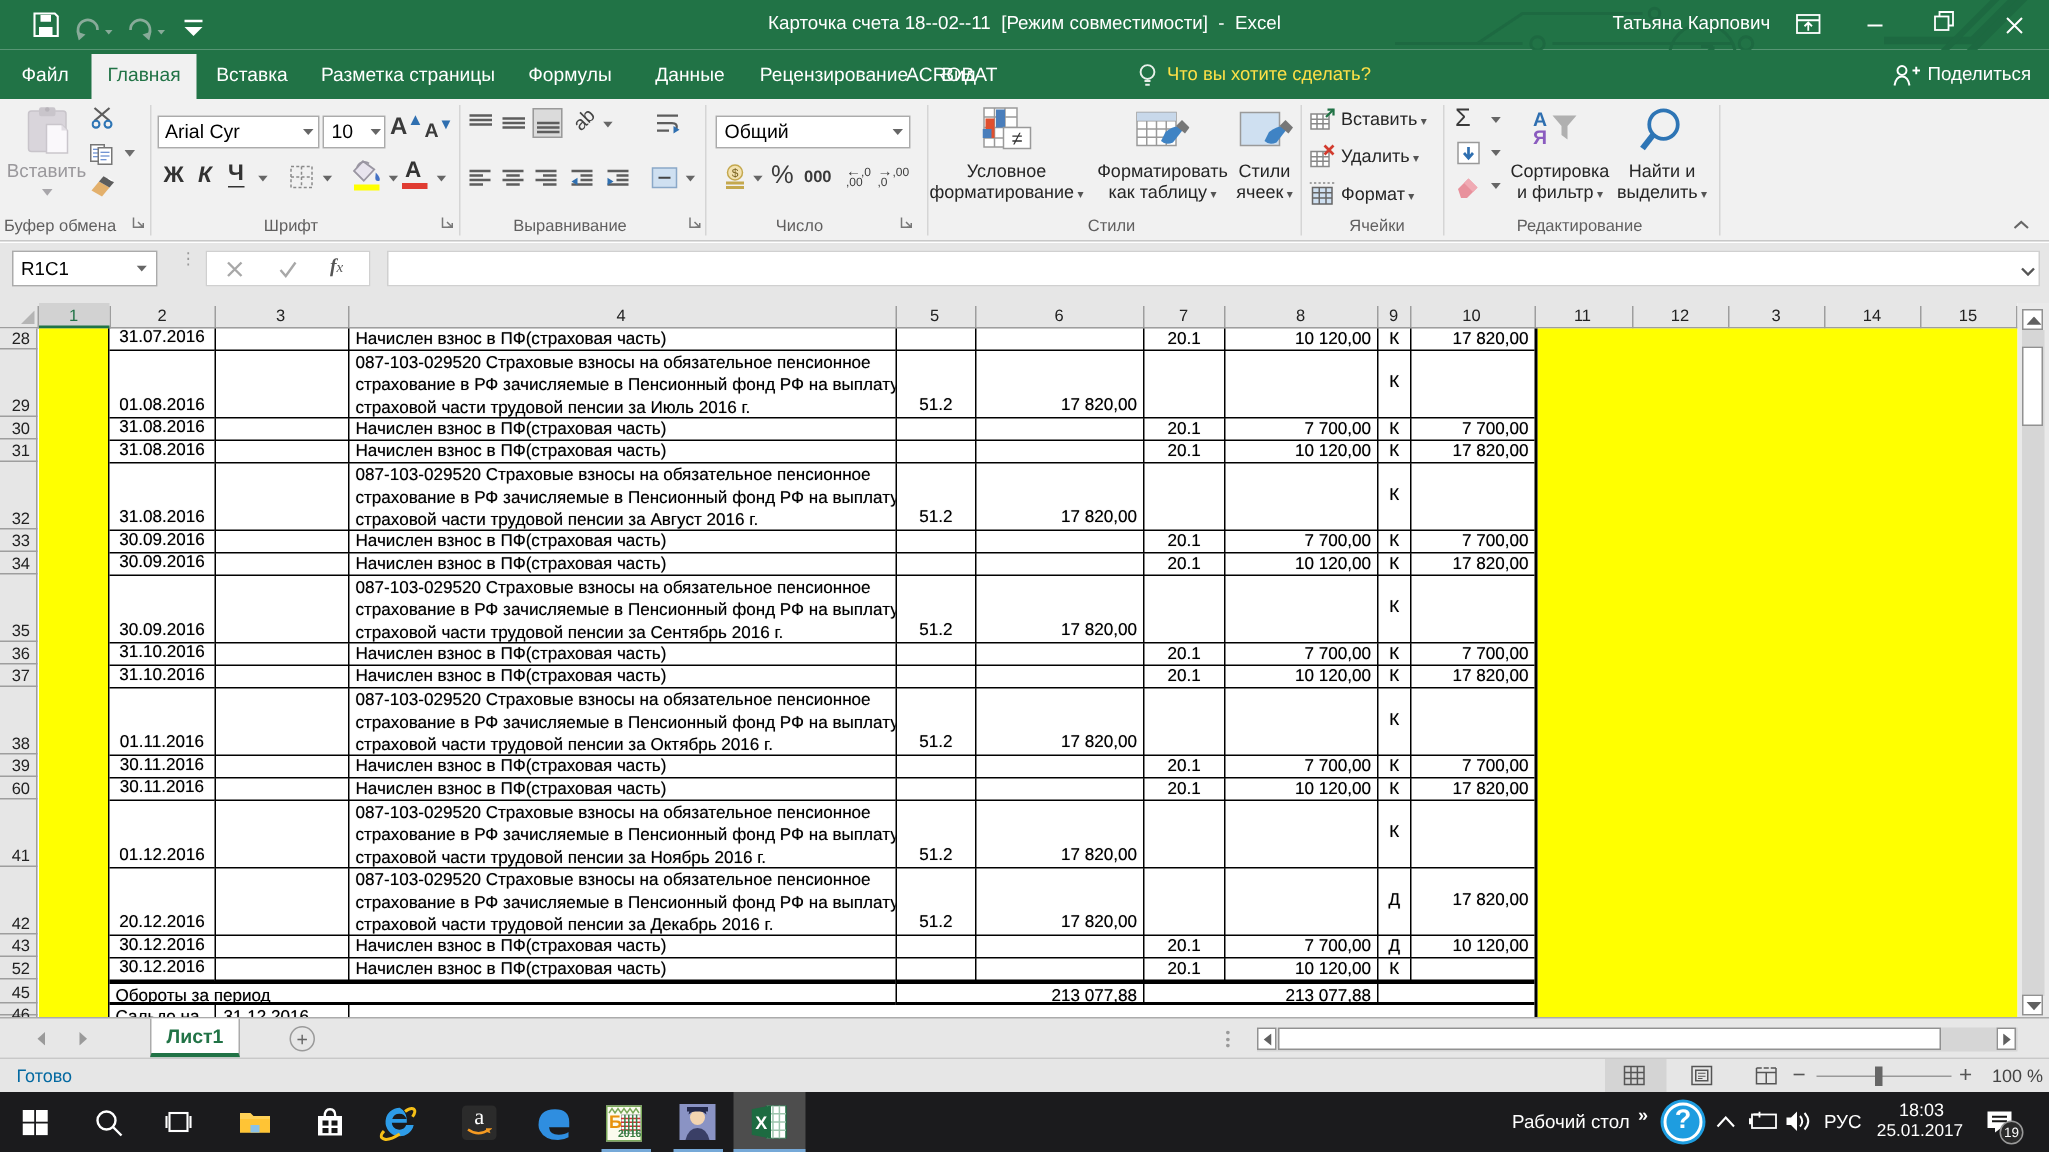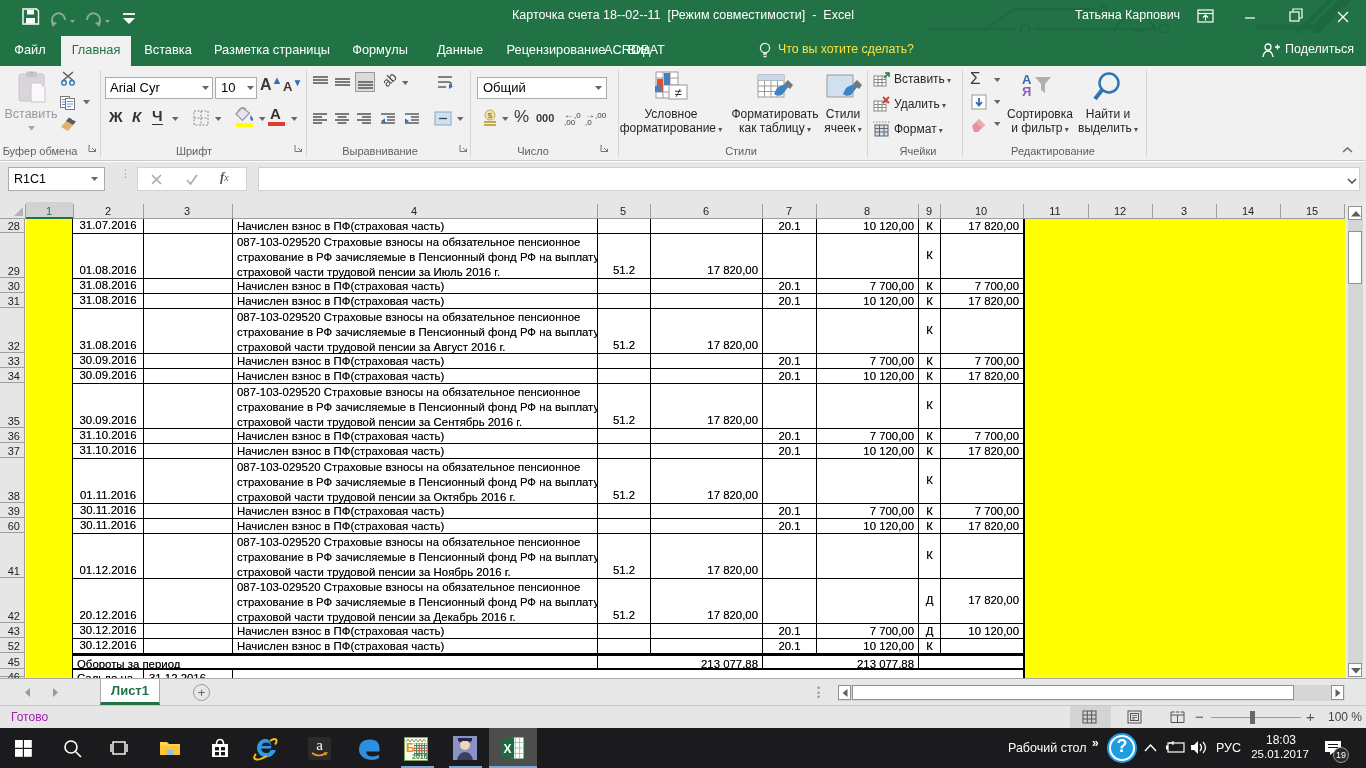--- a/index.html
+++ b/index.html
@@ -864,21 +864,21 @@
         <path d="M5.5,0 L0.5,4 L5.5,8 z" fill="#606060"></path>
       </svg>
 <div class="ab" style="left:14px;top:0px;width:442px;height:15px;background:#fff;border:1px solid #919191"></div>
 <div class="ab" style="left:493px;top:0px;width:13px;height:15px;background:#fff;border:1px solid #919191"></div>
 <svg class="ab" style="left:497px;top:4px" width="6" height="9">
         <path d="M0.5,0 L5.5,4 L0.5,8 z" fill="#606060"></path>
       </svg>
 </div>
 </div>
 <div id="statusbar" class="ab">
-<div class="ab" style="left:11px;top:4px;font-size:12px;color:#a21caf">Готово</div>
+<div class="ab" style="left:11px;top:4px;font-size:12px;color:#0369a1">Готово</div>
 <div class="ab" style="left:1070px;top:0;width:41px;height:23px;background:#d4d4d4"></div>
 <svg class="ab" style="left:1082px;top:4px" width="15" height="14">
 <rect x="1" y="1" width="13" height="12" fill="none" stroke="#555"></rect>
 <path d="M1,5 h13 M1,9 h13 M5.3,1 v12 M9.6,1 v12" stroke="#555"></path>
     </svg>
 <svg class="ab" style="left:1127px;top:4px" width="15" height="14">
 <rect x="1" y="1" width="13" height="12" fill="none" stroke="#555"></rect>
 <rect x="3.5" y="3.5" width="8" height="7" fill="none" stroke="#555"></rect>
 <path d="M5,5.5 h5 M5,7.5 h5 M5,9 h3" stroke="#555" stroke-width="0.8"></path>
     </svg>

